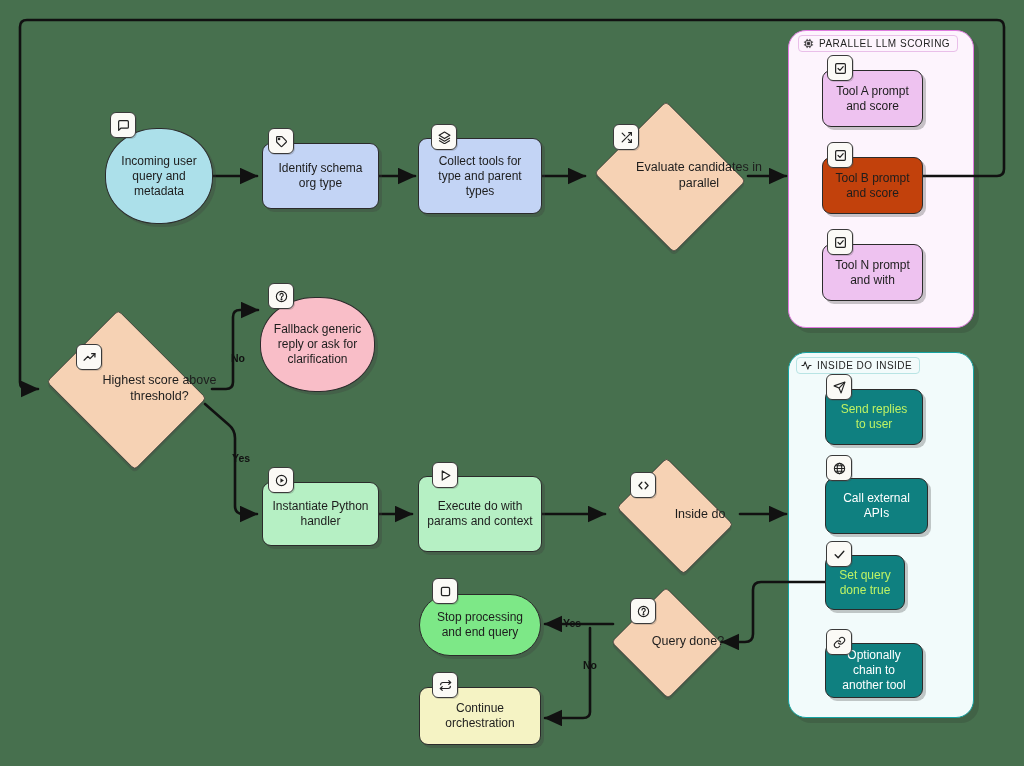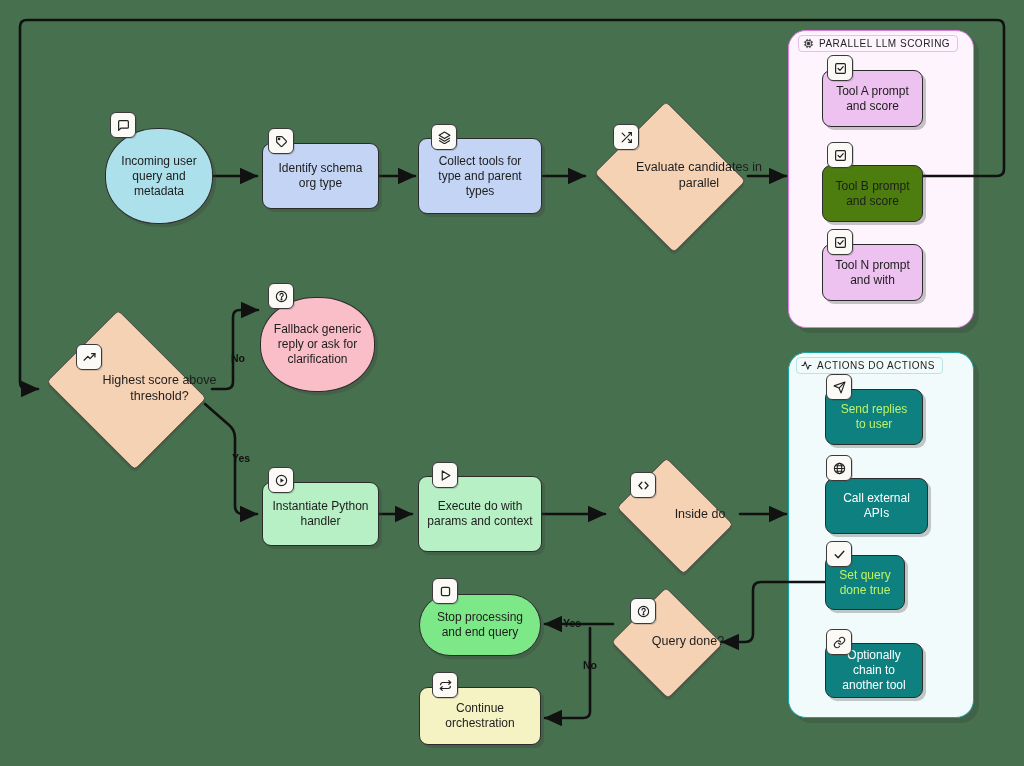--- a/index.html
+++ b/index.html
@@ -139,21 +139,21 @@
 
   <div class="panel" id="panel-inside-do" style="left:788px; top:352px; width:186px; height:366px;
               background:#f2fbfb; border:1.8px solid #16a3a3;
               box-shadow:5px 5px 0 rgba(40,40,40,0.18);"></div>
   <div class="panel-title" style="left:796px; top:357px; background:#f2fbfb; border:1px solid #b8e4e4; color:#222;">
     <span>
       <svg width="11" height="11" viewBox="0 0 24 24" fill="none" stroke="#222" stroke-width="2.2" stroke-linecap="round" stroke-linejoin="round">
         <polyline points="2,12 6,12 9,4 15,20 18,12 22,12"></polyline>
       </svg>
     </span>
-    <span>ACTIONS DO ACTIONS</span>
+    <span>INSIDE DO INSIDE</span>
   </div>
 
   <svg class="edges" viewBox="0 0 1024 766">
     <defs>
       <marker id="arrow" markerWidth="8" markerHeight="8" refX="6.6" refY="3.2" orient="auto" markerUnits="strokeWidth">
         <path d="M0,0 L7,3.2 L0,6.4 Z" fill="#111"></path>
       </marker>
     </defs>
     <g fill="none" stroke="#111" stroke-width="2.6" marker-end="url(#arrow)" stroke-linecap="round" stroke-linejoin="round">
 
@@ -233,21 +233,21 @@
   <div class="node rect" style="left:822px; top:70px; width:101px; height:57px; background:#eec2f0;">
     <span>Tool A prompt and score</span>
   </div>
   <div class="node-icon" style="left:827px; top:55px;">
     <svg width="13" height="13" viewBox="0 0 24 24" fill="none" stroke="#222" stroke-width="2.2" stroke-linecap="round" stroke-linejoin="round">
         <rect x="3" y="3" width="18" height="18" rx="2"></rect>
         <polyline points="7.5,12 11,15.5 17,8.5"></polyline>
       </svg>
   </div>
 
-  <div class="node rect" style="left:822px; top:165px; width:101px; height:57px; background:#4d7c0f;">
+  <div class="node rect" style="left:822px; top:157px; width:101px; height:57px; background:#c2410c;">
     <span>Tool B prompt and score</span>
   </div>
   <div class="node-icon" style="left:827px; top:142px;">
     <svg width="13" height="13" viewBox="0 0 24 24" fill="none" stroke="#222" stroke-width="2.2" stroke-linecap="round" stroke-linejoin="round">
         <rect x="3" y="3" width="18" height="18" rx="2"></rect>
         <polyline points="7.5,12 11,15.5 17,8.5"></polyline>
       </svg>
   </div>
 
   <div class="node rect" style="left:822px; top:244px; width:101px; height:57px; background:#eec2f0;">

